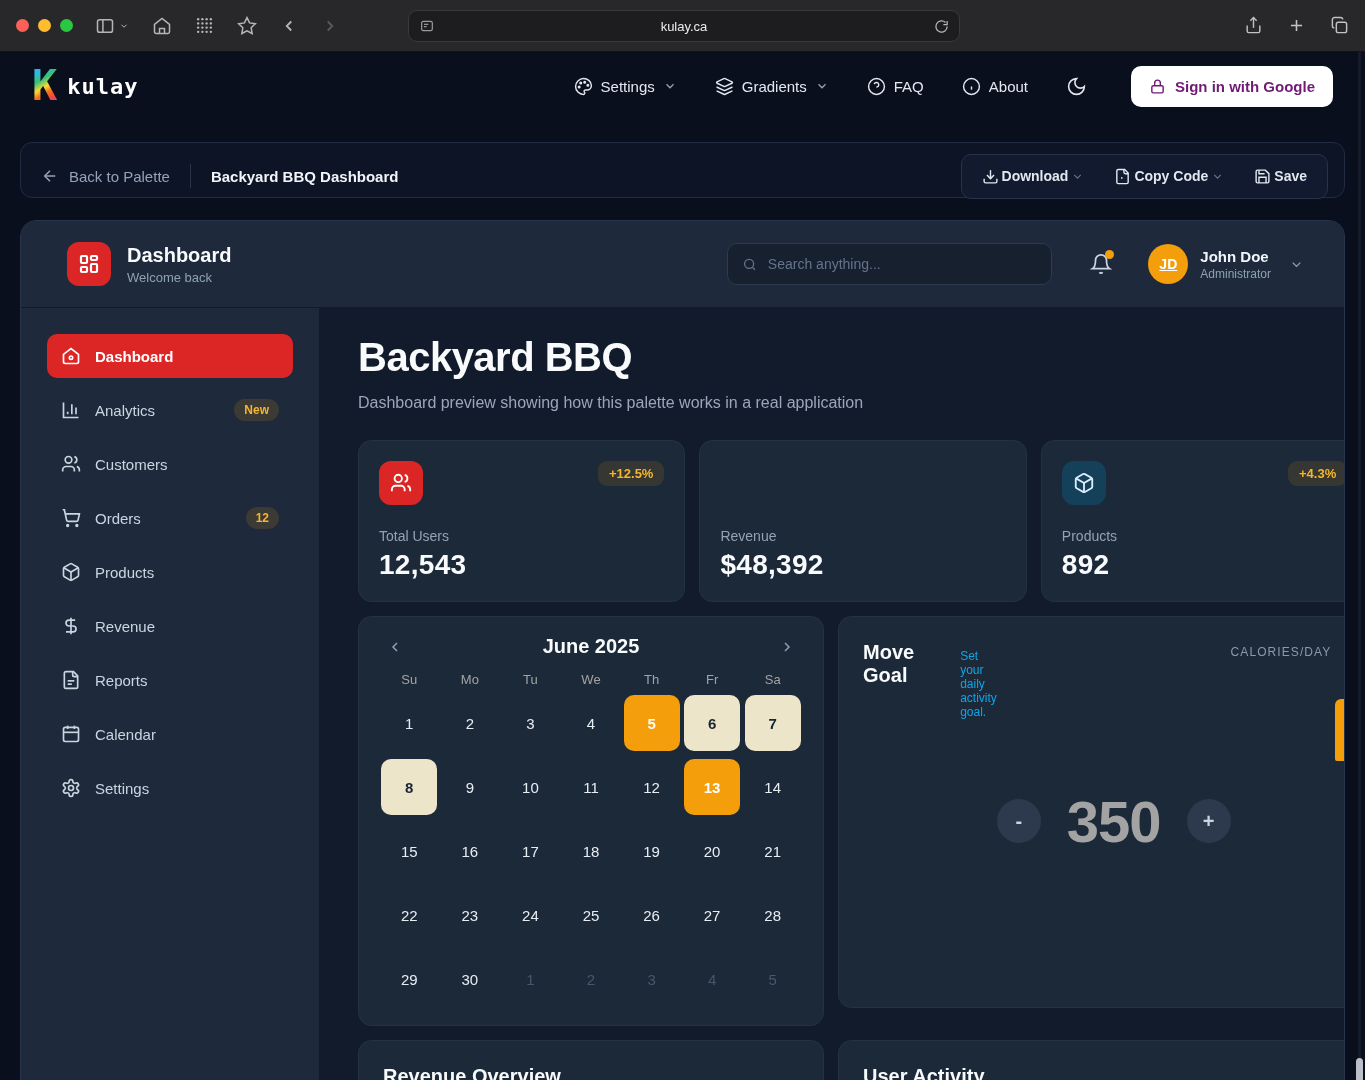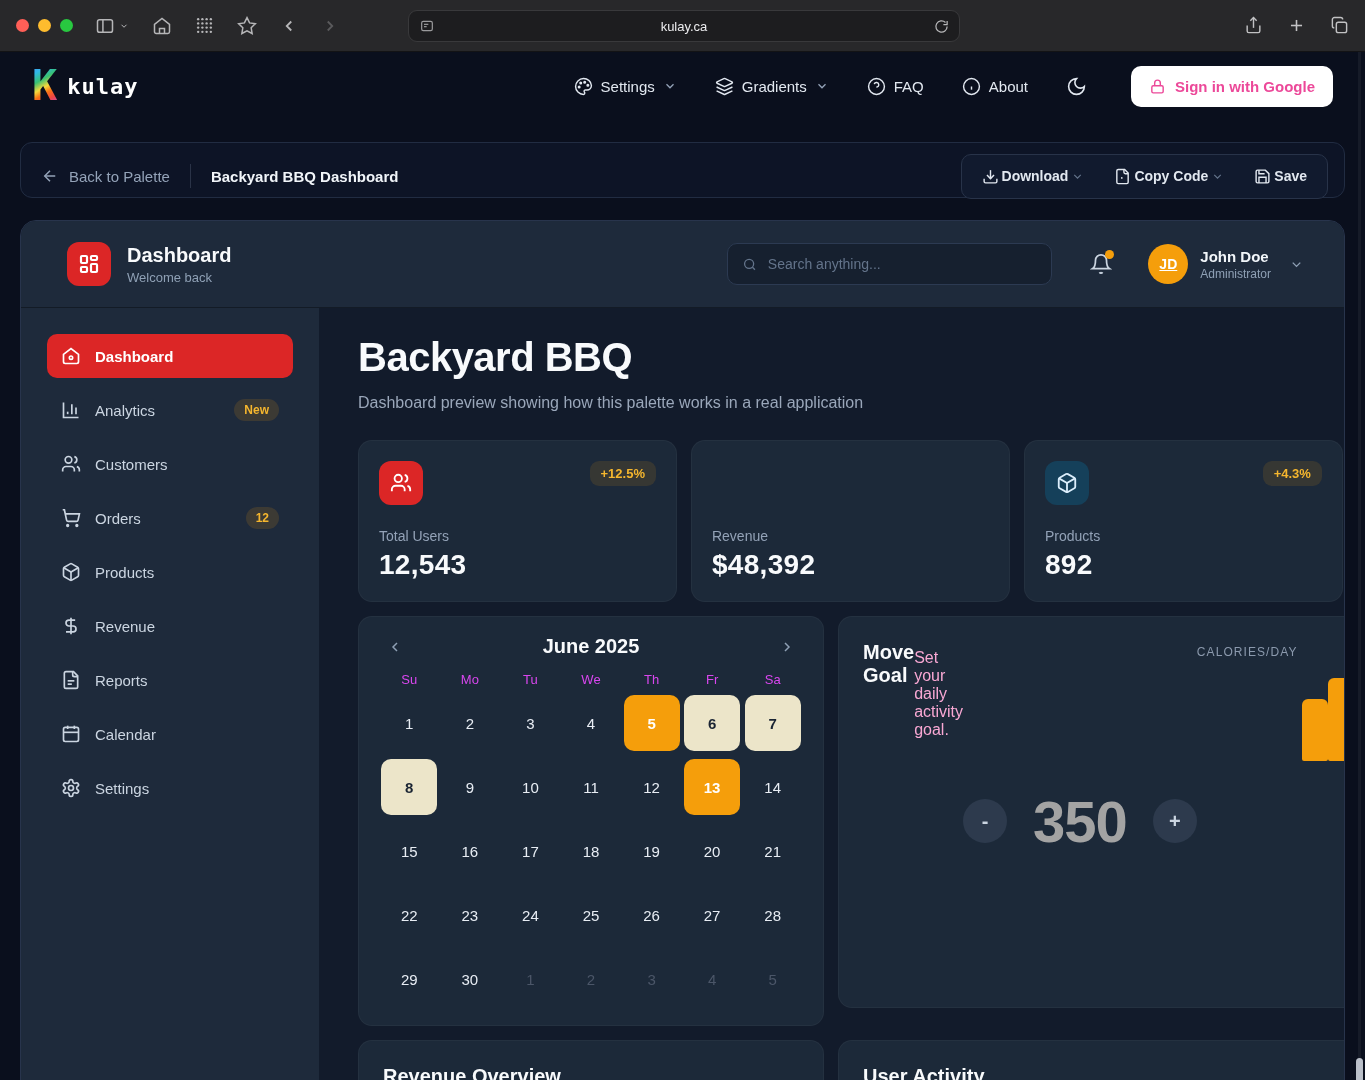--- a/index.html
+++ b/index.html
@@ -40,21 +40,21 @@
     font-family:"DejaVu Sans Mono", monospace; font-weight:bold; font-size:42px; line-height:1;
     background:linear-gradient(150deg,#4f8ef7 0%,#2fb9e8 18%,#38c172 36%,#f5d93c 52%,#f97316 64%,#ef4444 78%,#a855f7 100%);
     -webkit-background-clip:text; background-clip:text; color:transparent;
   }
   .logo-name { font-family:"DejaVu Sans Mono", monospace; font-weight:bold; font-size:22px; letter-spacing:1px; color:#fff; }
   .site-nav { margin-left:auto; display:flex; align-items:center; gap:38px; }
   .nav-item { display:flex; align-items:center; gap:8px; color:#e2e8f0; font-size:15px; cursor:pointer; }
   .nav-item .chev { color:#94a3b8; }
   .moon-btn { color:#e2e8f0; cursor:pointer; }
   .google-btn {
-    display:flex; align-items:center; gap:9px; background:#ffffff; color:#ec4899;
+    display:flex; align-items:center; gap:9px; background:#ffffff; color:#701a75;
     font-size:15px; font-weight:bold; border:none; border-radius:10px;
     padding:12px 18px; margin-left:6px; cursor:pointer;
   }
 
   
   .toolbar {
     margin:22px 20px 0; height:56px; border:1px solid #212c42; background:#0d1426;
     border-radius:12px; display:flex; align-items:center; padding:12px 16px 0 20px;
   }
   .back-link { display:flex; align-items:center; gap:10px; color:#94a3b8; font-size:15px; cursor:pointer; }
@@ -144,35 +144,35 @@
 
   .row2 { display:flex; gap:14px; margin-top:14px; }
   .panel-card { background:#1c2939; border:1px solid rgba(255,255,255,.04); border-radius:14px; }
 
   
   .calendar-card { width:466px; height:410px; padding:18px 20px; }
   .cal-head { display:flex; align-items:center; justify-content:space-between; padding:0 8px;text-align:center; }
   .cal-nav { color:#8fa0b5; cursor:pointer; background:none; border:none; }
   .cal-month { font-size:20px; font-weight:bold; color:#f8fafc; }
   .cal-dow { display:grid; grid-template-columns:repeat(7,1fr); margin-top:14px; }
-  .cal-h { text-align:center; font-size:13px; color:#d946ef; }
+  .cal-h { text-align:center; font-size:13px; color:#a3a3a3; }
   .cal-grid { display:grid; grid-template-columns:repeat(7,1fr); margin-top:4px; }
   .cal-cell { height:64px; display:flex; align-items:center; justify-content:center; }
   .cal-day {
     width:56px; height:56px; display:flex; align-items:center; justify-content:center;
     font-size:15px; color:#e8edf4; border-radius:10px;
   }
   .cal-day.primary { background:#f59e0b; color:#ffffff; font-weight:bold; }
   .cal-day.cream   { background:#ece5c9; color:#1a2433; font-weight:bold; }
   .cal-day.muted   { color:#4b5668; }
 
   
   .goal-card { flex:1; height:392px; padding:24px 24px; display:flex; flex-direction:row; }
   .goal-title { font-size:20px; font-weight:bold; color:#f8fafc; }
-  .goal-subtitle { font-size:16px; color:#f9a8d4; margin-top:8px; }
+  .goal-subtitle { font-size:12px; color:#0ea5e9; margin-top:8px;margin-left:46px; }
   .goal-stepper { display:flex; align-items:center; justify-content:center; gap:26px; margin-top:18px; }
   .step-btn {
     width:44px; height:44px; border-radius:50%; background:#2d3a4d; color:#cbd5e1;
     border:none; font-size:20px; font-weight:bold; cursor:pointer; line-height:0;
   }
   .goal-value { font-size:58px; font-weight:bold; color:#a3a3a3; letter-spacing:-1px; }
   .goal-unit { text-align:center; font-size:12px; color:#8b99ad; letter-spacing:.09em; margin-top:4px; }
   .goal-bars { height:100px; margin-top:20px; padding:0 4px; display:flex; align-items:flex-end; justify-content:space-between; }
   .goal-bar { width:26px; background:#f59e0b; border-radius:6px 6px 2px 2px; }
   .goal-btn {

